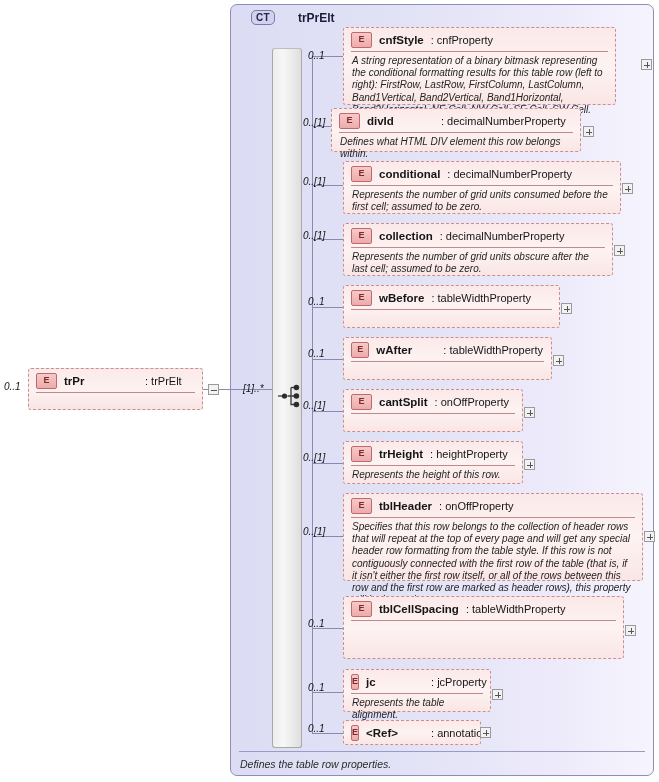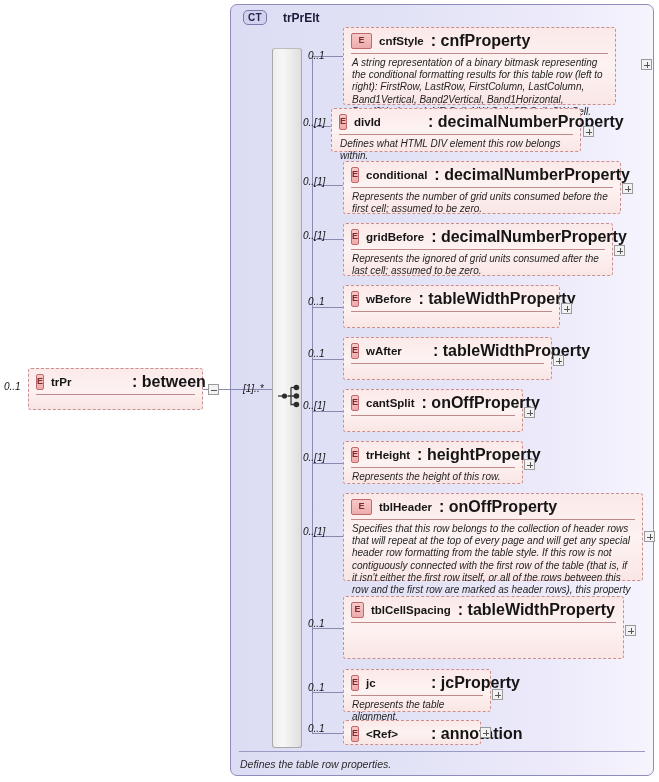--- a/index.html
+++ b/index.html
@@ -8,21 +8,21 @@
     font-family:"Liberation Sans", sans-serif;
     font-size:11px;color:#1a1a1a;
   }
   
   #ct-container{
     position:absolute;left:230px;top:4px;width:424px;height:772px;
     border:1px solid #8d8dbb;border-radius:7px;
     background:linear-gradient(to right,#dcdcf4 0%,#e2e2f6 40%,#eceafa 75%,#f6f4fd 100%);
     box-sizing:border-box;
   }
-  #ct-header{position:absolute;left:12px;top:5px;display:flex;align-items:center;gap:16px;}
+  #ct-header{position:absolute;left:20px;top:5px;display:flex;align-items:center;gap:23px;}
   .ct-badge{
     display:inline-block;border:1px solid #7a7aa8;border-radius:5px;
     background:#d2d2ee;color:#26264d;font-size:10px;font-weight:bold;
     padding:1px 4px 1px 4px;line-height:11px;letter-spacing:.3px;
   }
   #ct-name{font-size:12px;font-weight:bold;color:#1b1b3a;}
   #ct-footer-rule{
     position:absolute;left:8px;right:8px;bottom:23px;height:0;
     border-top:1px solid #9a9ac4;
   }
@@ -54,21 +54,21 @@
     display:flex;align-items:center;gap:7px;
     padding:4px 8px 3px 7px;
   }
   .e-badge{
     display:inline-block;width:19px;height:14px;line-height:13px;text-align:center;
     border:1px solid #c0696b;border-radius:2px;
     background:linear-gradient(to bottom,#f6c9c9 0%,#eeabab 100%);
     color:#7d2b2d;font-size:9px;font-weight:bold;
   }
   .e-name{font-size:11.5px;font-weight:bold;color:#151515;white-space:nowrap;}
-  .e-type{font-size:16px;font-weight:bold;color:#151515;white-space:nowrap;}
+  .e-type{font-size:11px;font-weight:normal;color:#151515;white-space:nowrap;}
   .e-rule{margin:0 7px;height:0;border-top:1px solid #c08a8b;}
   .e-doc{
     padding:3px 8px 4px 8px;font-style:italic;font-size:10px;line-height:12.2px;color:#242424;
   }
   
   .card{
     position:absolute;font-style:italic;font-size:10px;color:#111;z-index:5;white-space:nowrap;
   }
   
   .expander{
@@ -87,21 +87,21 @@
 </style>
 </head>
 <body>
 
 <div class="card" style="left:4px;top:381px;">0..1</div>
 
 <div id="root-elem" class="elem" style="z-index:4;">
   <div class="elem-title">
     <span class="e-badge">E</span>
     <span class="e-name" style="min-width:74px;">trPr</span>
-    <span class="e-type">: between</span>
+    <span class="e-type">: trPrElt</span>
   </div>
   <div class="e-rule"></div>
 </div>
 
 <div class="hline" style="left:203px;top:389px;width:5px;"></div>
 <div class="expander" style="left:208px;top:384px;"></div>
 <div class="hline" style="left:219px;top:389px;width:53px;"></div>
 
 <div id="ct-container">
   <div id="ct-header">
@@ -167,25 +167,25 @@
   <div class="e-rule"></div>
   <div class="e-doc">Represents the number of grid units consumed before the first cell; assumed to be zero.</div>
 </div>
 <div class="expander plus" style="left:622px;top:183px;"></div>
 
 <div class="hline" style="left:312px;top:239px;width:31px;"></div>
 <div class="card" style="left:303px;top:230px;">0..[1]</div>
 <div class="elem" style="left:343px;top:223px;width:270px;height:53px;">
   <div class="elem-title">
     <span class="e-badge">E</span>
-    <span class="e-name">gridBefore</span>
+    <span class="e-name">collection</span>
     <span class="e-type">: decimalNumberProperty</span>
   </div>
   <div class="e-rule"></div>
-  <div class="e-doc">Represents the ignored of grid units consumed after the last cell; assumed to be zero.</div>
+  <div class="e-doc">Represents the number of grid units obscure after the last cell; assumed to be zero.</div>
 </div>
 <div class="expander plus" style="left:614px;top:245px;"></div>
 
 <div class="hline" style="left:312px;top:307px;width:31px;"></div>
 <div class="card" style="left:308px;top:296px;">0..1</div>
 <div class="elem" style="left:343px;top:285px;width:217px;height:43px;">
   <div class="elem-title">
     <span class="e-badge">E</span>
     <span class="e-name">wBefore</span>
     <span class="e-type">: tableWidthProperty</span>

